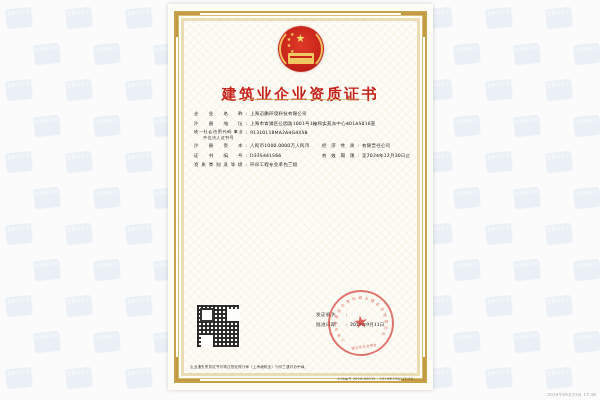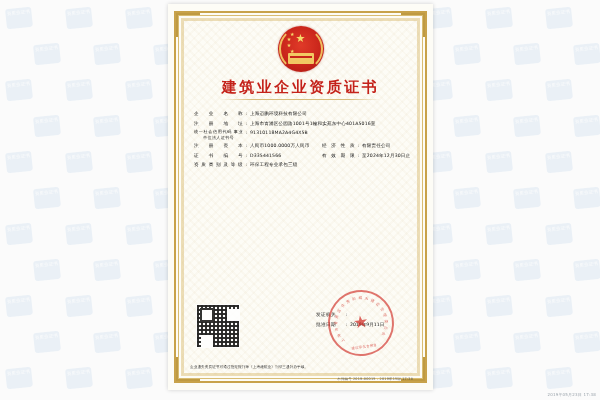--- a/index.html
+++ b/index.html
@@ -149,21 +149,21 @@
     width: 40px; height: 40px;
     border: 2px solid rgba(246,217,107,.85);
     border-radius: 50%;
     border-top-color: transparent;
     border-bottom-color: transparent;
   }
 
   
   .cert-title {
     position: absolute;
-    left: 0; right: 0; top: 74px;
+    left: 0; right: 0; top: 81px;
     text-align: center;
     color: #c4221a;
     font-size: 15px;
     letter-spacing: 2.5px;
     font-weight: bold;
     font-family: "DejaVu Sans", "Liberation Sans", sans-serif;
   }
   .title-rule {
     position: absolute;
     left: 52px; right: 52px; top: 95px;

